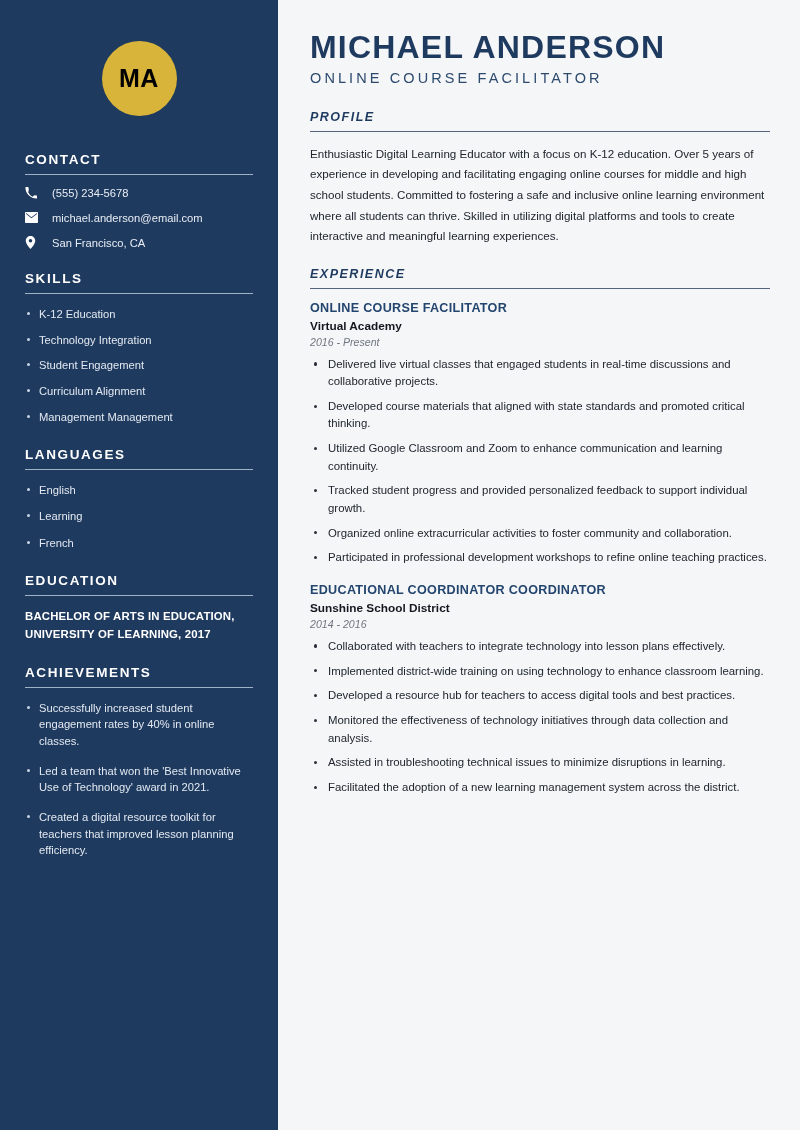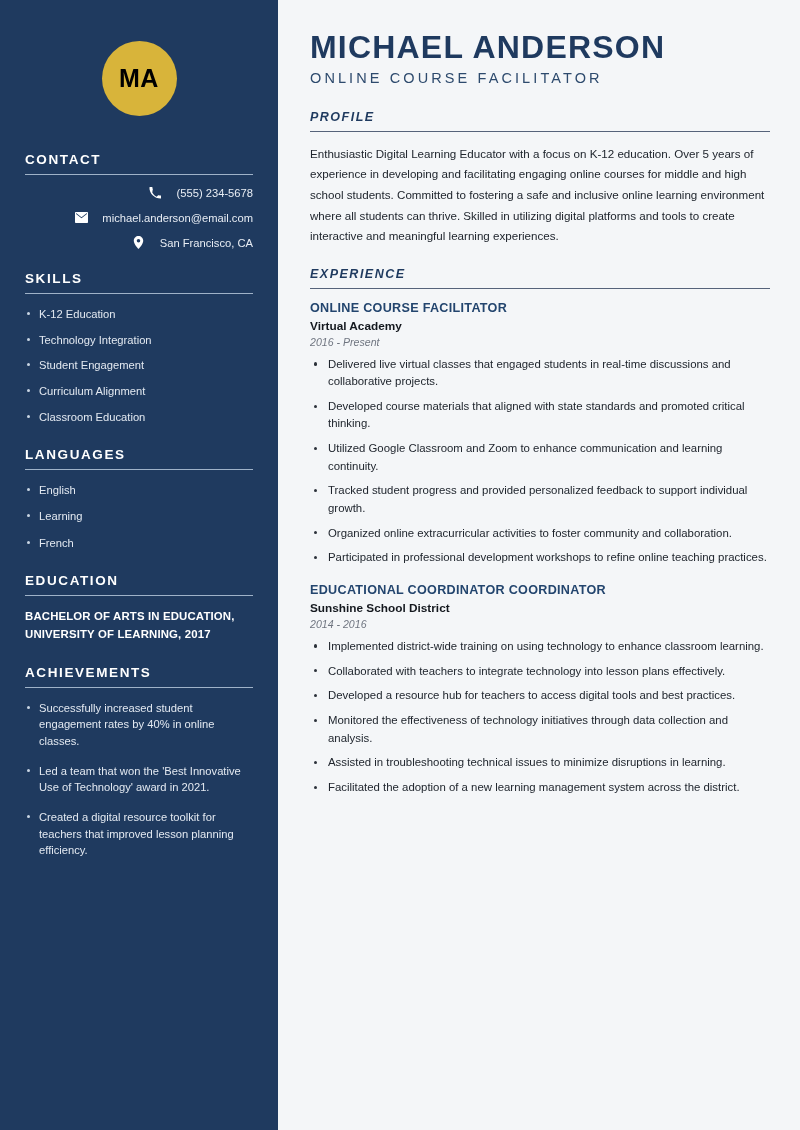--- a/index.html
+++ b/index.html
@@ -75,21 +75,20 @@
     list-style: none;
     margin: 0;
     padding: 0;
   }
   .contact-item {
     display: flex;
     align-items: center;
     margin-bottom: 12px;
     font-size: 11.2px;
     color: #e8edf4;
-    justify-content: flex-end;
   }
   .contact-icon {
     width: 18px;
     min-width: 18px;
     margin-right: 9px;
     display: flex;
     align-items: center;
     justify-content: flex-start;
   }
   .contact-icon svg { fill: #ffffff; }
@@ -261,21 +260,21 @@
     </section>
 
     <section class="side-section">
       <h2 class="side-heading">SKILLS</h2>
       <div class="side-rule"></div>
       <ul class="bullet-list">
         <li>K-12 Education</li>
         <li>Technology Integration</li>
         <li>Student Engagement</li>
         <li>Curriculum Alignment</li>
-        <li>Classroom Education</li>
+        <li>Management Management</li>
       </ul>
     </section>
 
     <section class="side-section">
       <h2 class="side-heading">LANGUAGES</h2>
       <div class="side-rule"></div>
       <ul class="bullet-list tight">
         <li>English</li>
         <li>Learning</li>
         <li>French</li>
@@ -327,22 +326,22 @@
           <li>Organized online extracurricular activities to foster community and collaboration.</li>
           <li>Participated in professional development workshops to refine online teaching practices.</li>
         </ul>
       </div>
 
       <div class="job">
         <div class="job-title">EDUCATIONAL COORDINATOR COORDINATOR</div>
         <div class="job-company">Sunshine School District</div>
         <div class="job-dates">2014 - 2016</div>
         <ul class="job-bullets">
+          <li>Collaborated with teachers to integrate technology into lesson plans effectively.</li>
           <li>Implemented district-wide training on using technology to enhance classroom learning.</li>
-          <li>Collaborated with teachers to integrate technology into lesson plans effectively.</li>
           <li>Developed a resource hub for teachers to access digital tools and best practices.</li>
           <li>Monitored the effectiveness of technology initiatives through data collection and analysis.</li>
           <li>Assisted in troubleshooting technical issues to minimize disruptions in learning.</li>
           <li>Facilitated the adoption of a new learning management system across the district.</li>
         </ul>
       </div>
 
     </section>
 
   </main>

